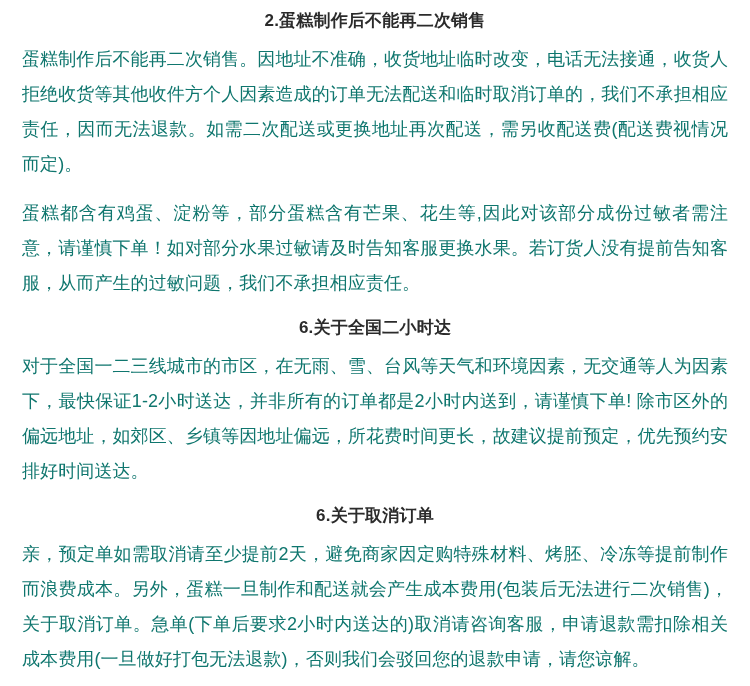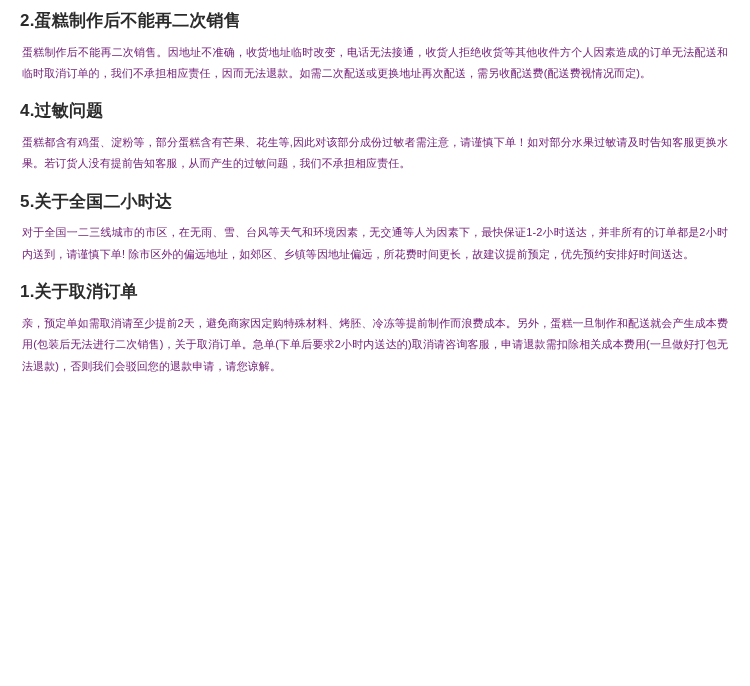--- a/index.html
+++ b/index.html
@@ -22,25 +22,26 @@
   .section {
     margin-bottom: 14px;
   }
   .section-title {
     font-size: 17px;
     font-weight: bold;
     color: #2b2b2b;
     line-height: 1.5;
     margin: 6px 0 8px 0;
     letter-spacing: 0.2px;
+    text-align: center;
   }
   .section-body {
-    font-size: 11px;
+    font-size: 18px;
     line-height: 1.95;
-    color: #701a75;
+    color: #0f766e;
     text-align: justify;
     text-justify: inter-ideograph;
     letter-spacing: 0.1px;
     padding: 0 2px;
   }
   .section:first-child .section-title {
     margin-top: 2px;
   }
 </style>
 </head>
@@ -48,27 +49,26 @@
 
 <div class="page">
 
   <div class="section">
     <div class="section-title">2.蛋糕制作后不能再二次销售</div>
     <div class="section-body">蛋糕制作后不能再二次销售。因地址不准确，收货地址临时改变，电话无法接通，收货人拒绝收货等其他收件方个人因素造成的订单无法配送和临时取消订单的，我们不承担相应责任，因而无法退款。如需二次配送或更换地址再次配送，需另收配送费(配送费视情况而定)。</div>
   </div>
 
 
   <div class="section">
-    <div class="section-title">4.过敏问题</div>
     <div class="section-body">蛋糕都含有鸡蛋、淀粉等，部分蛋糕含有芒果、花生等,因此对该部分成份过敏者需注意，请谨慎下单！如对部分水果过敏请及时告知客服更换水果。若订货人没有提前告知客服，从而产生的过敏问题，我们不承担相应责任。</div>
   </div>
 
   <div class="section">
-    <div class="section-title">5.关于全国二小时达</div>
+    <div class="section-title">6.关于全国二小时达</div>
     <div class="section-body">对于全国一二三线城市的市区，在无雨、雪、台风等天气和环境因素，无交通等人为因素下，最快保证1-2小时送达，并非所有的订单都是2小时内送到，请谨慎下单! 除市区外的偏远地址，如郊区、乡镇等因地址偏远，所花费时间更长，故建议提前预定，优先预约安排好时间送达。</div>
   </div>
 
   <div class="section">
-    <div class="section-title">1.关于取消订单</div>
+    <div class="section-title">6.关于取消订单</div>
     <div class="section-body">亲，预定单如需取消请至少提前2天，避免商家因定购特殊材料、烤胚、冷冻等提前制作而浪费成本。另外，蛋糕一旦制作和配送就会产生成本费用(包装后无法进行二次销售)，关于取消订单。急单(下单后要求2小时内送达的)取消请咨询客服，申请退款需扣除相关成本费用(一旦做好打包无法退款)，否则我们会驳回您的退款申请，请您谅解。</div>
   </div>
 
 </div>
 
 </body></html>

